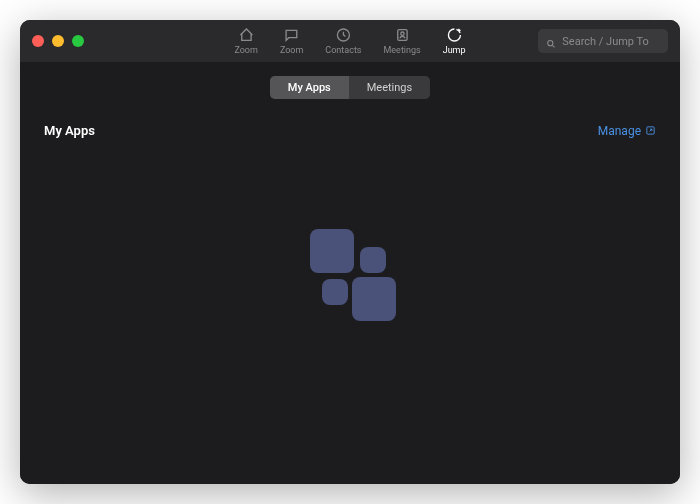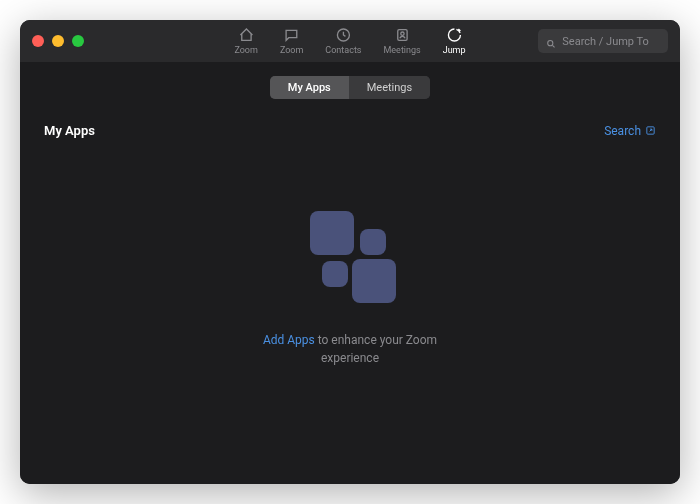--- a/index.html
+++ b/index.html
@@ -64,32 +64,29 @@
 <div class="subheader">
 <div class="segmented">
 <div class="segment active">My Apps</div>
 <div class="segment">Meetings</div>
 </div>
 </div>
 <div class="content">
 <div class="content-header">
 <div class="content-title">My Apps</div>
 <div class="manage-link">
-          <span>Search</span>
+          <span>Manage</span>
           <span style="width:11px;height:11px"><svg viewBox="0 0 24 24" fill="none" stroke="currentColor" stroke-width="2">
               <rect x="4" y="4" width="16" height="16" rx="2"></rect>
               <path d="M10 14l5-5M11 9h4v4"></path>
             </svg></span>
         </div>
 </div>
 <div class="empty-state">
 <div class="app-tiles">
 <div class="tile t1"></div>
           <div class="tile t2"></div>
           <div class="tile t3"></div>
           <div class="tile t4"></div>
 </div>
-<div class="empty-text">
-<a>Add Apps</a><span> to enhance your Zoom</span><br><span>experience</span>
-</div>
 </div>
 </div>
 </div>
 
 </body></html>

